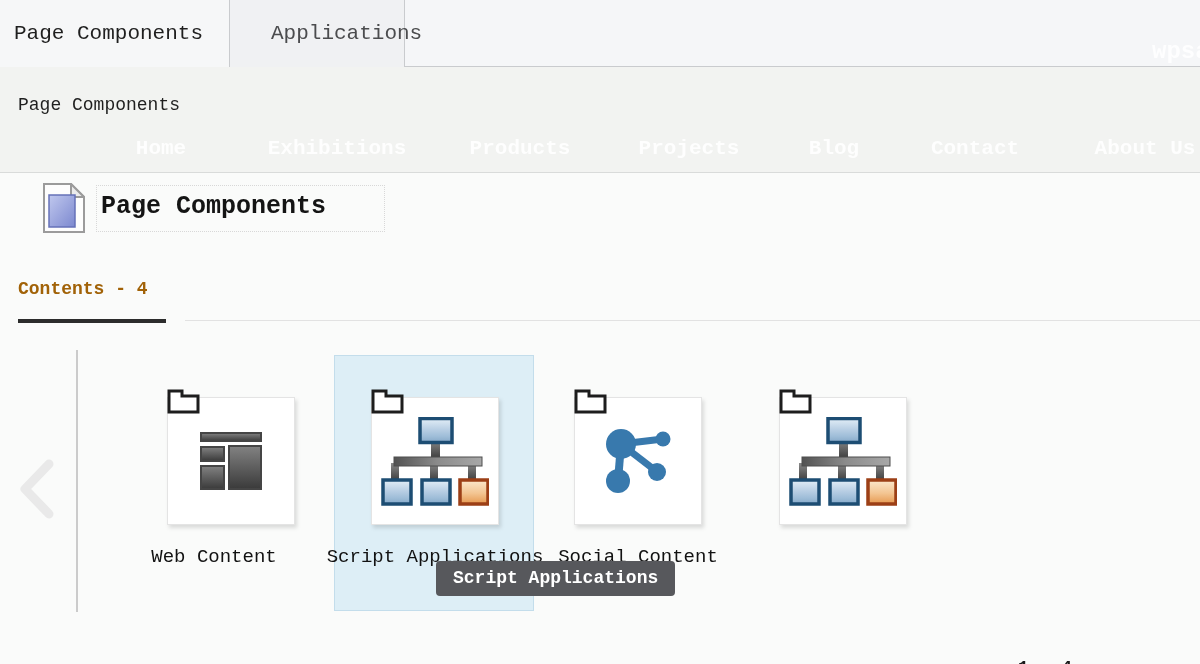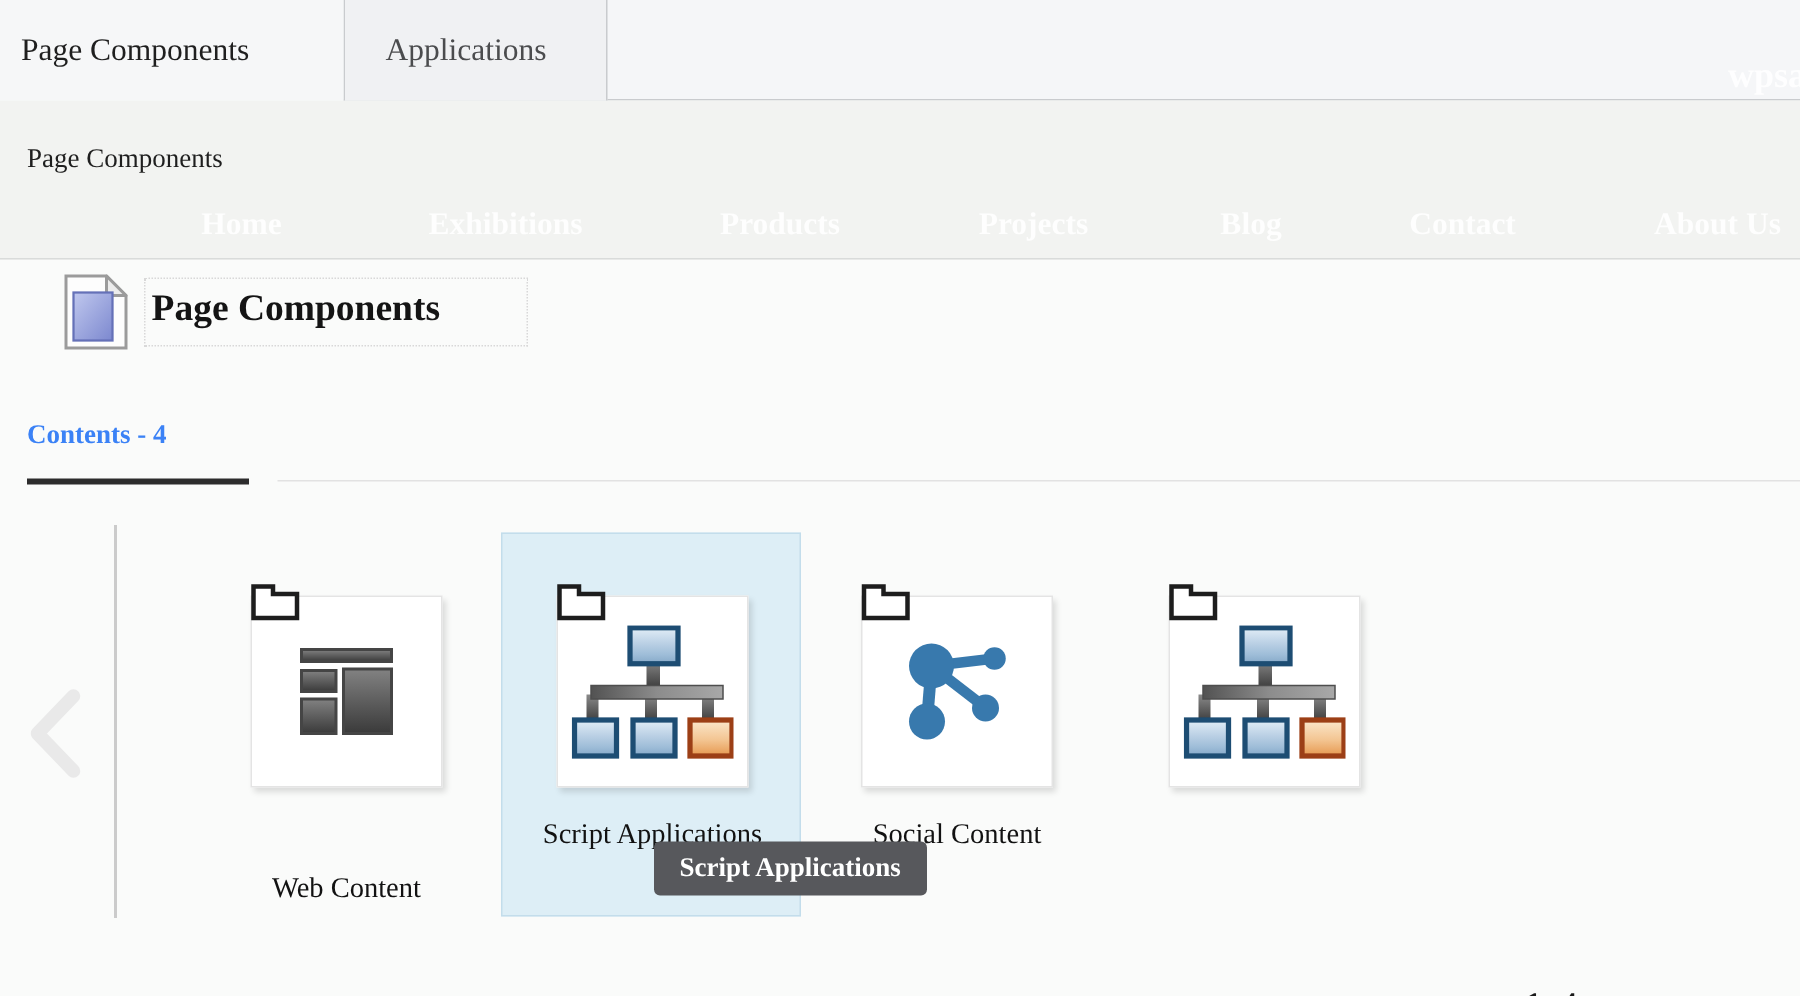--- a/index.html
+++ b/index.html
@@ -1,74 +1,74 @@
 <!DOCTYPE html>
 <html><head>
 <meta charset="utf-8">
 <style>
   * { margin:0; padding:0; box-sizing:border-box; }
   html,body { width:1200px; height:664px; }
   .screen {
     position:relative; width:1200px; height:664px; overflow:hidden;
-    font-family:Liberation Serif, serif; background:#fafbfa; color:#1c1c1c;
+    font-family:Liberation Mono, monospace; background:#fafbfa; color:#1c1c1c;
   }
   
   .tabbar { position:absolute; left:0; top:0; width:1200px; height:67px; background:#f5f6f8; }
   .tabbar-underline { position:absolute; left:229px; top:66px; width:971px; height:1px; background:#c9cbce; }
   .tab-active {
     position:absolute; left:0; top:0; width:229px; height:67px;
     display:flex; align-items:center; padding-left:14px;
     font-size:21px; color:#1f1f1f; background:#f6f7f8; z-index:3;
   }
   .tab-apps {
     position:absolute; left:229px; top:0; width:176px; height:67px;
     background:#f0f1f3; border-left:1px solid #c9cbce; border-right:1px solid #c9cbce;
-    display:flex; align-items:center; padding-left:27px;
+    display:flex; align-items:center; padding-left:41px;
     font-size:21px; color:#4b4c4e; z-index:2;
   }
   .ghost { color:rgba(255,255,255,0.88); font-weight:bold; white-space:nowrap; pointer-events:none; }
   .ghost-perience { position:absolute; left:233px; top:38px; font-size:28px; z-index:4; }
   .ghost-user { position:absolute; left:1152px; top:38px; font-size:24px; z-index:1; }
   
   .band {
     position:absolute; left:0; top:67px; width:1200px; height:106px;
     background:#f2f3f1; border-bottom:1px solid #d9dbda;
   }
   .breadcrumb { position:absolute; left:18px; top:28px; font-size:18px; color:#1f1f1f; }
   .ghost-nav span { position:absolute; top:70px; transform:translateX(-50%); font-size:21px; }
   
   .main { position:absolute; left:0; top:174px; width:1200px; height:490px; background:#fafbfa; }
   .title-row { position:absolute; left:0; top:0; width:1200px; height:80px; }
   .page-icon { position:absolute; left:40px; top:8px; }
   .page-title {
     position:absolute; left:96px; top:11px; font-size:25px; font-weight:bold; color:#141414;
     border:1px dotted #d8d8d8; padding:6px 58px 10px 4px; white-space:nowrap;
   }
-  .contents-tab { position:absolute; left:18px; top:105px; font-size:18px; font-weight:bold; color:#3b82f6; }
+  .contents-tab { position:absolute; left:18px; top:105px; font-size:18px; font-weight:bold; color:#a16207; }
   .contents-underline { position:absolute; left:18px; top:145px; width:148px; height:4px; background:#2c2c2c; }
   .tabs-rule { position:absolute; left:185px; top:146px; width:1015px; height:1px; background:#e2e2e2; }
   
   .prev-arrow { position:absolute; left:12px; top:282px; }
   .v-divider { position:absolute; left:76px; top:176px; width:2px; height:262px; background:#cbcbcb; }
   .selection-box {
     position:absolute; left:334px; top:181px; width:200px; height:256px;
     background:#ddeef6; border:1px solid #c3ddeb;
   }
   .card {
     position:absolute; top:223px; width:128px; height:128px; background:#ffffff;
     border:1px solid #e4e4e4; box-shadow:2px 3px 4px rgba(0,0,0,0.13);
     display:flex; align-items:center; justify-content:center;
   }
   .card-1 { left:167px; } .card-2 { left:371px; } .card-3 { left:574px; } .card-4 { left:779px; }
   .folder-badge { position:absolute; left:-1px; top:-9px; }
   .tile-label {
     position:absolute; top:372px; width:220px; text-align:center;
     font-size:19px; color:#121212; white-space:nowrap;
   }
-  .label-1 { left:121px;margin-top:36px; } .label-2 { left:325px; } .label-3 { left:528px; } .label-4 { left:733px; }
+  .label-1 { left:104px; } .label-2 { left:325px; } .label-3 { left:528px; } .label-4 { left:733px; }
   .tooltip {
     position:absolute; left:436px; top:387px; z-index:5;
     background:#57585c; color:#ffffff; font-size:18px; font-weight:bold;
     padding:7px 17px 8px 17px; border-radius:4px; white-space:nowrap;
   }
   .pager { position:absolute; left:1018px; top:484px; font-size:18px; font-weight:bold; color:#1a1a1a; }
 </style>
 </head>
 <body>
 

